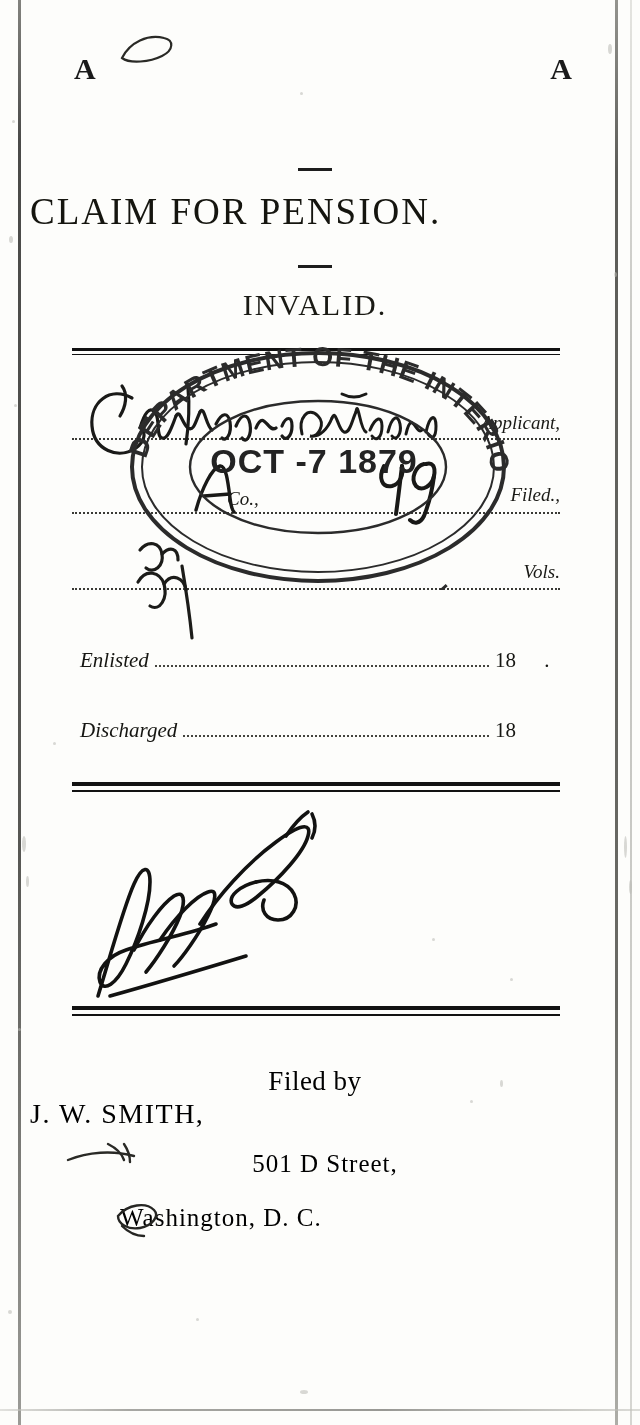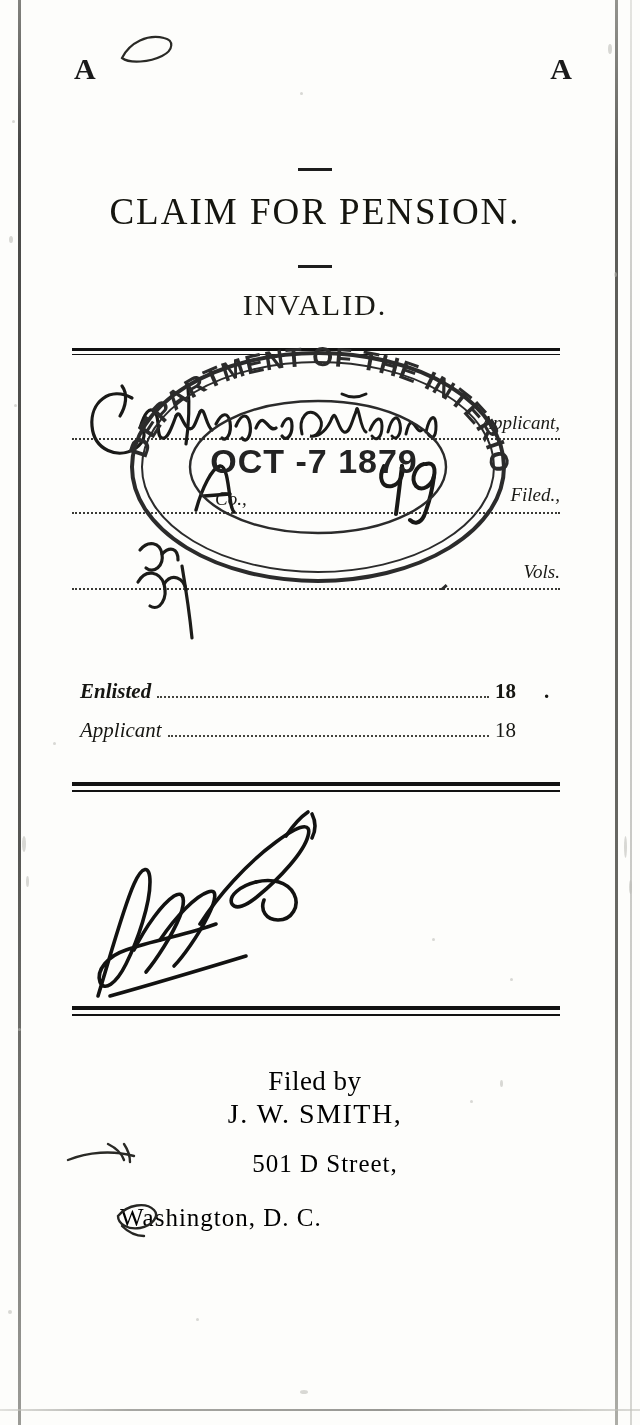--- a/index.html
+++ b/index.html
@@ -97,21 +97,20 @@
     width: 34px;
     height: 3px;
     background: #1d1d1d;
   }
 
   .title-claim {
     position: absolute;
     top: 190px;
     left: 0;
     width: 100%;
-    text-align: center;
     font-family: "Liberation Serif", serif;
     font-size: 37px;
     letter-spacing: 2px;
     color: #15150f;
   }
 
   .title-original {
     position: absolute;
     top: 288px;
     left: 0;
@@ -173,21 +172,21 @@
 
   
   .heavy-rule {
     position: absolute;
     left: 42px;
     width: 488px;
   }
   .heavy-rule .a { height: 4px; background: #121212; }
   .heavy-rule .b { height: 2px; background: #121212; margin-top: 4px; }
   .filed-by   { position: absolute; top: 1046px; width: 100%; text-align: center; font-size: 27px; letter-spacing: .5px; margin-top: 20px; }
-  .filed-name { position: absolute; top: 1098px; width: 100%; text-align: center; font-size: 28px; letter-spacing: 1.5px; }
+  .filed-name { position: absolute; top: 1098px; width: 100%; font-size: 28px; letter-spacing: 1.5px; }
   .filed-addr { position: absolute; top: 1150px; width: 100%; text-align: center; font-size: 25px; letter-spacing: 1px; }
   .filed-city { position: absolute; top: 1204px; width: 100%; font-size: 25px; letter-spacing: 1px; padding-left: 90px; box-sizing: border-box; }
   .filed-name, .filed-addr { padding-left: 0; }
   .filed-addr { padding-left: 10px; }
   .filed-name { padding-left: 0px; }
 
   
   .ink {
     position: absolute;
     pointer-events: none;
@@ -245,35 +244,35 @@
 
     <div class="double-rule" style="top:348px;">
       <div class="r1"></div>
       <div class="r2"></div>
     </div>
 
     <div class="dot-line" style="top:438px;"></div>
     <div class="field-line-label" style="top:412px; right:40px;">Applicant,</div>
 
     <div class="dot-line" style="top:512px;"></div>
-    <div class="field-line-label" style="top:488px; left:185px;">Co.,</div>
+    <div class="field-line-label" style="top:488px; left:197px;">Co.,</div>
     <div class="field-line-label" style="top:484px; right:40px;">Filed.,</div>
 
     <div class="dot-line" style="top:588px;"></div>
     <div class="field-line-label" style="top:561px; right:40px;">Vols.</div>
 
-    <div class="enlist-row" style="top:679px;font-weight:bold;">
+    <div class="enlist-row" style="top:648px;">
       <span class="lbl">Enlisted</span>
       <span class="dots"></span>
       <span class="yr">18</span>
       <span class="tail">.</span>
     </div>
 
     <div class="enlist-row" style="top:718px;">
-      <span class="lbl">Applicant</span>
+      <span class="lbl">Discharged</span>
       <span class="dots"></span>
       <span class="yr">18</span>
       <span class="tail"></span>
     </div>
 
     <div class="heavy-rule" style="top:782px;">
       <div class="a"></div>
       <div class="b"></div>
     </div>
 

